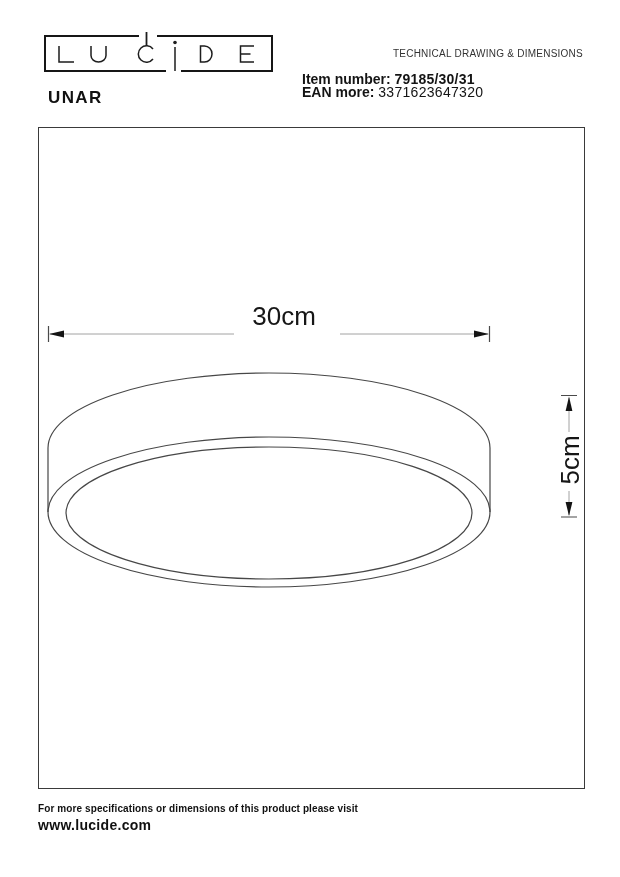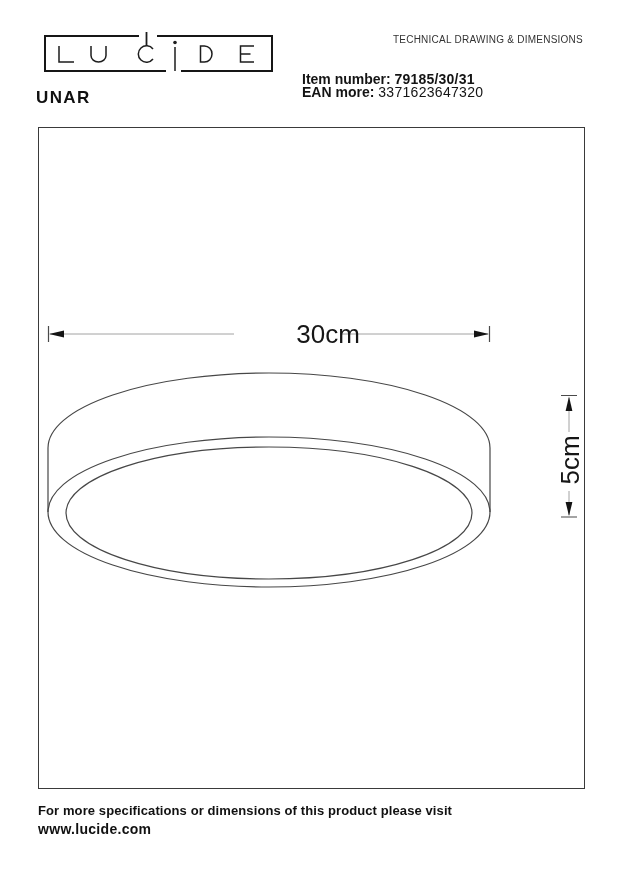--- a/index.html
+++ b/index.html
@@ -3,46 +3,46 @@
 <meta charset="utf-8">
 <style>
   html,body{margin:0;padding:0;background:#fff;}
   .page{
     position:relative;width:620px;height:877px;background:#fff;overflow:hidden;
     font-family:"Liberation Sans",sans-serif;color:#1a1a1a;
   }
   .abs{position:absolute;}
   
   .doc-title{
-    top:34px;right:37px;font-size:10px;letter-spacing:.25px;color:#333;
+    top:48px;right:37px;font-size:10px;letter-spacing:.25px;color:#333;
     white-space:nowrap;
     margin-left:12px;
   }
   .product-name{
-    left:36px;top:88px;font-size:17px;font-weight:bold;letter-spacing:1.4px;color:#111;
+    left:48px;top:88px;font-size:17px;font-weight:bold;letter-spacing:1.4px;color:#111;
   }
   .codes{left:302px;top:73px;font-size:14px;line-height:12.5px;color:#141414;white-space:nowrap;}
   .codes .lbl{font-weight:bold;}
   .codes .val-strong{font-weight:bold;letter-spacing:.2px;}
   .codes .val{font-weight:normal;letter-spacing:.3px;}
   
   .frame{
     left:38px;top:127px;width:545px;height:660px;
     border:1.5px solid #3a3a3a;background:#fff;
   }
   .draw-svg{left:0;top:0;width:620px;height:877px;pointer-events:none;}
   
   .dim-label{
     font-size:26px;color:#161616;white-space:nowrap;line-height:1;
   }
-  .dim-w{left:284px;top:334px;transform:translate(-50%,-50%);margin-left:44px;}
+  .dim-w{left:284px;top:316px;transform:translate(-50%,-50%);}
   .dim-h{left:570px;top:460px;transform:translate(-50%,-50%) rotate(-90deg);}
   
   .footer{left:38px;top:803px;}
-  .footer .note{font-size:13px;font-weight:bold;color:#111;letter-spacing:.1px;}
+  .footer .note{font-size:10px;font-weight:bold;color:#111;letter-spacing:.1px;}
   .footer .site{font-size:14px;font-weight:bold;color:#111;margin-top:3px;letter-spacing:.3px;text-decoration:none;display:inline-block;}
   .logo-svg{left:44px;top:31px;}
 </style>
 </head>
 <body>
 
 <div class="page">
 
   <svg class="abs logo-svg" width="229" height="42" viewBox="0 0 229 42" role="img" aria-label="LUCiDE">
     <g>

